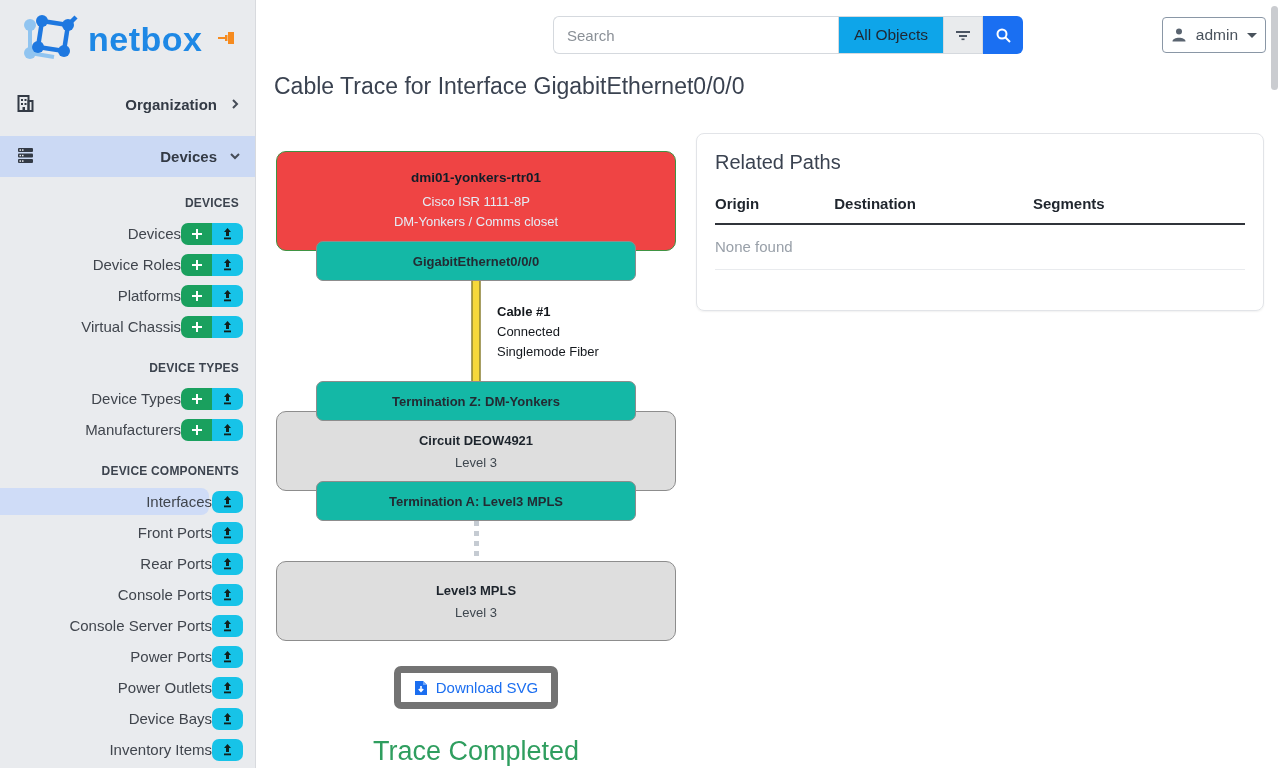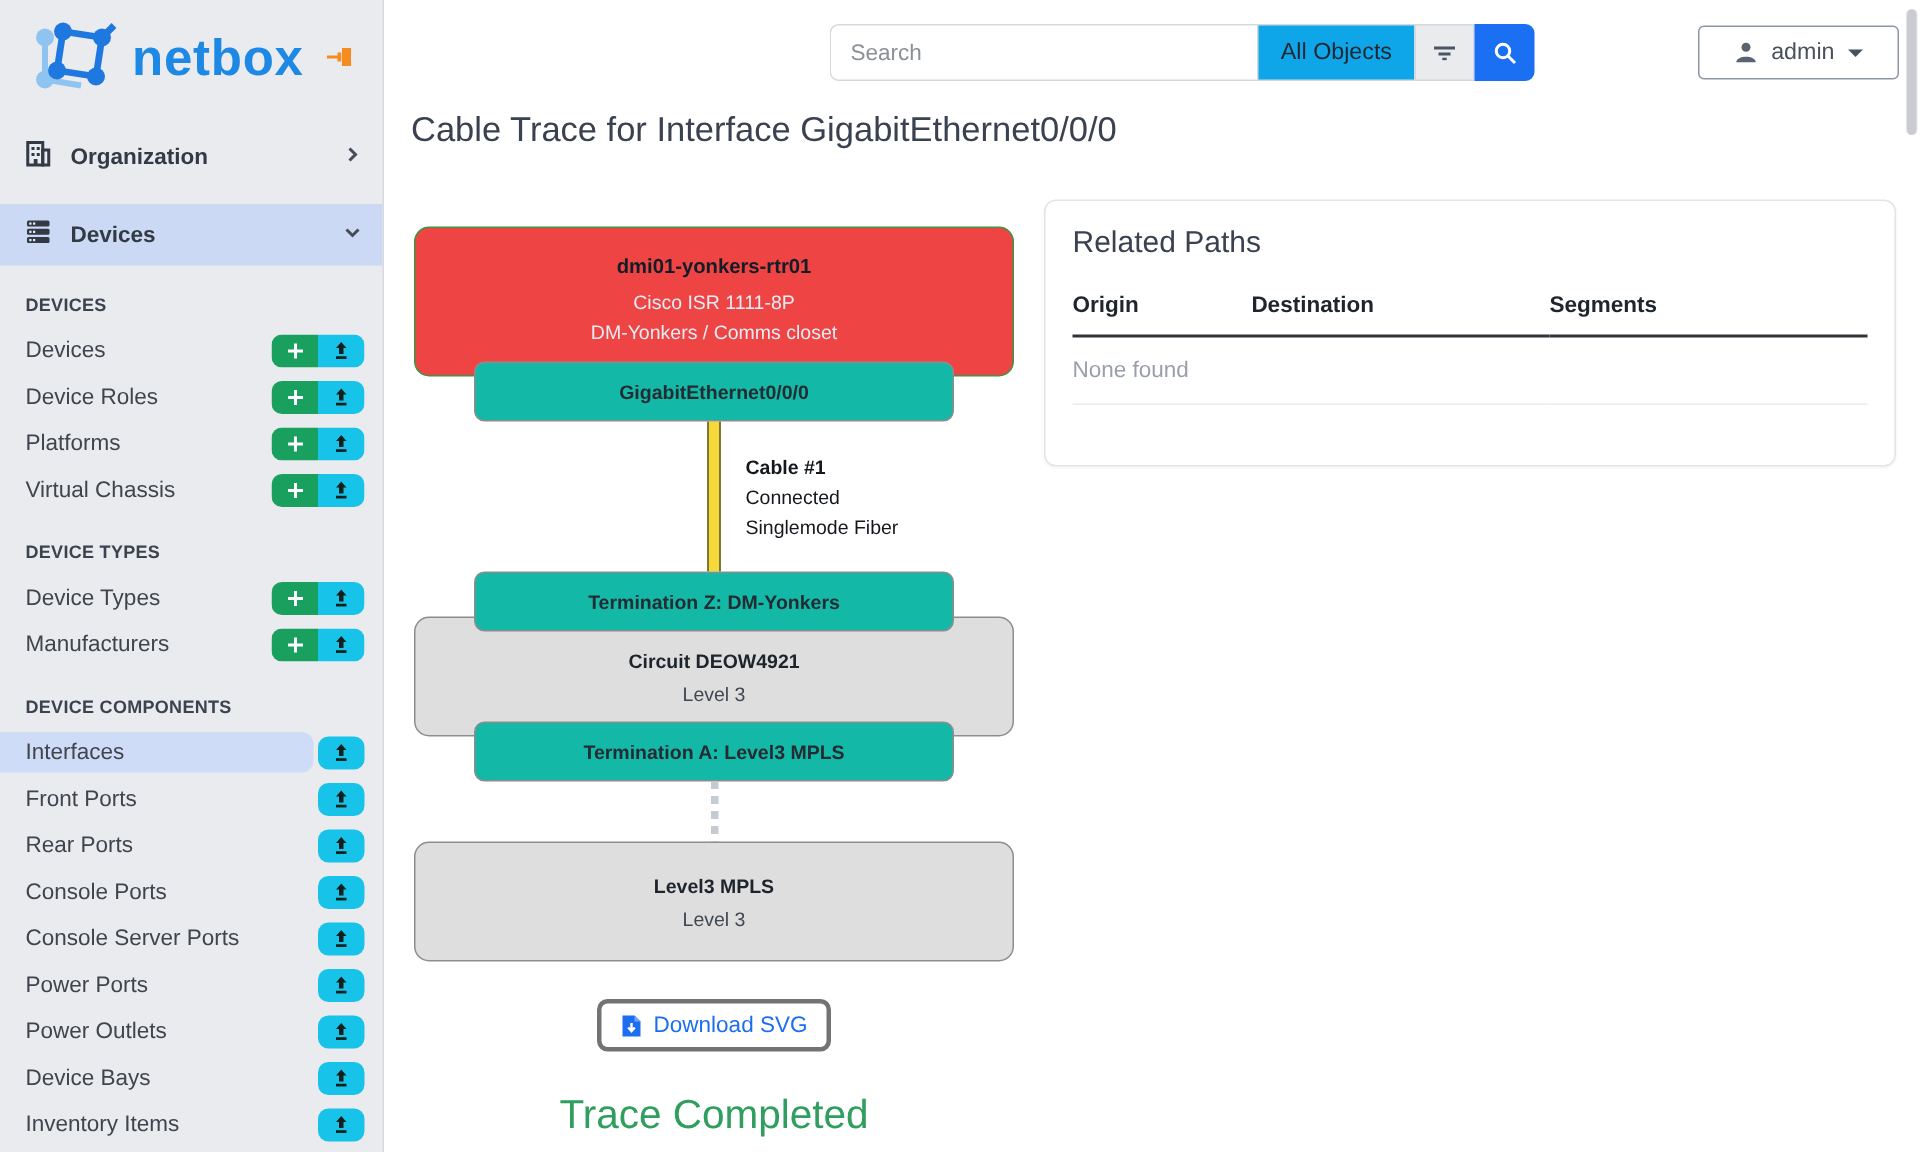--- a/index.html
+++ b/index.html
@@ -9,20 +9,21 @@
     display: flex;
     background: #ffffff;
     color: #39404d;
   }
   
   .sidebar {
     width: 256px; min-width: 256px; height: 768px;
     background: #e9ebee;
     border-right: 1px solid #d8dade;
     overflow: hidden;
+    text-align: right;
   }
   .logo-row { height: 78px; display: flex; align-items: center; padding-left: 20px; }
   .logo-text { font-size: 34px; font-weight: 700; color: #1e88e5; margin-left: 10px; letter-spacing: 0.5px; }
   .pin-btn { margin-left: 16px; background: none; border: none; cursor: pointer; }
   .nav-row {
     height: 41px; display: flex; align-items: center;
     padding: 0 14px 0 16px; gap: 12px;
     font-size: 15px; font-weight: 700; color: #333a45;
     margin-top: 6px; cursor: pointer;
   }
@@ -69,21 +70,21 @@
     background: #e9ebed; border: 1px solid #d5d9de; width: 40px;
     display: flex; align-items: center; justify-content: center; cursor: pointer;
   }
   .go-btn {
     background: #1a6ff2; border: none; width: 40px; border-radius: 0 6px 6px 0;
     display: flex; align-items: center; justify-content: center; cursor: pointer;
   }
   .user-btn {
     position: absolute; right: 14px; top: 17px; height: 36px;
     border: 1px solid #8a97a6; border-radius: 4px; background: transparent;
-    display: flex; align-items: center; gap: 9px; padding: 0 23px;
+    display: flex; align-items: center; gap: 9px; padding: 0 8px;
     font-size: 15.5px; color: #49525c; cursor: pointer;
     font-family: "Liberation Sans", sans-serif;
   }
   .caret-down { width: 0; height: 0; border-left: 5px solid transparent; border-right: 5px solid transparent; border-top: 5px solid #49525c; }
   .page-title { margin: 3px 0 0 18px; font-size: 23px; font-weight: 400; color: #3a4250; }
   .content { display: flex; margin-top: 33px; align-items: flex-start; }
   
   .trace-col { width: 440px; min-width: 440px; display: flex; flex-direction: column; align-items: center; padding-top: 18px; }
   .node {
     width: 400px; border: 1px solid #8d8d8d; border-radius: 10px;
@@ -111,21 +112,21 @@
   .cable-name { font-weight: 700; cursor: pointer; }
   .gray-node { height: 80px; background: #dedede; }
   .gray-node .g-title { font-size: 13px; font-weight: 700; color: #1d242c; margin-bottom: 7px; cursor: pointer; }
   .gray-node .g-sub { font-size: 13px; color: #3f474f; cursor: pointer; }
   .dashed-seg {
     height: 40px; width: 5px;
     background: repeating-linear-gradient(to bottom, #c5cbd2 0 5px, transparent 5px 10px);
   }
   .download-btn {
     margin-top: 25px; display: inline-flex; align-items: center; gap: 8px;
-    padding: 6px 13px; border: 3px solid #737373; color: #1b6ef0;
+    padding: 6px 13px; border: 7px solid #737373; color: #1b6ef0;
     border-radius: 7px; background: #ffffff; font-size: 15px; cursor: pointer;
     font-family: "Liberation Sans", sans-serif;
   }
   .trace-status { margin-top: 27px; font-size: 27px; color: #2f9e5f; font-weight: 400; }
   
   .right-col { flex: 1; padding-right: 16px; }
   .card {
     border: 1px solid #e2e4e8; border-radius: 8px;
     box-shadow: 0 1px 2px rgba(0,0,0,0.06);
     padding: 17px 18px 40px;

